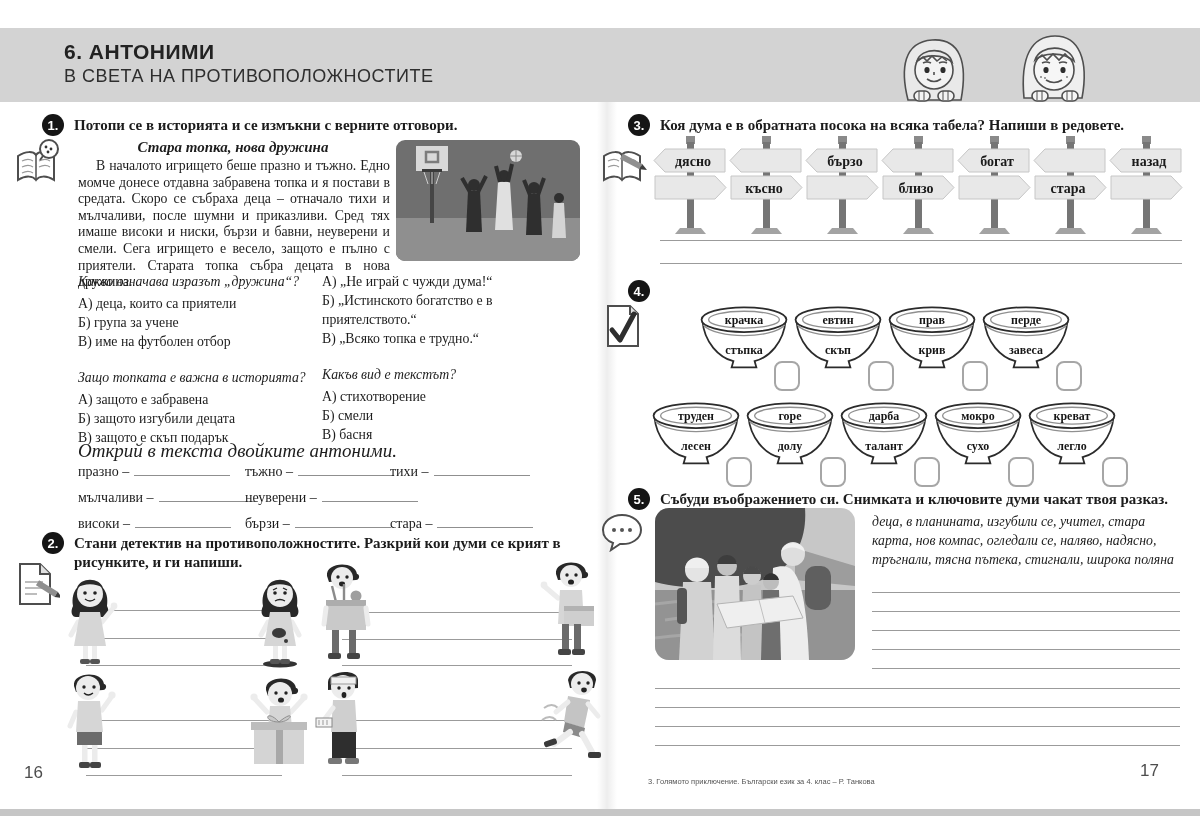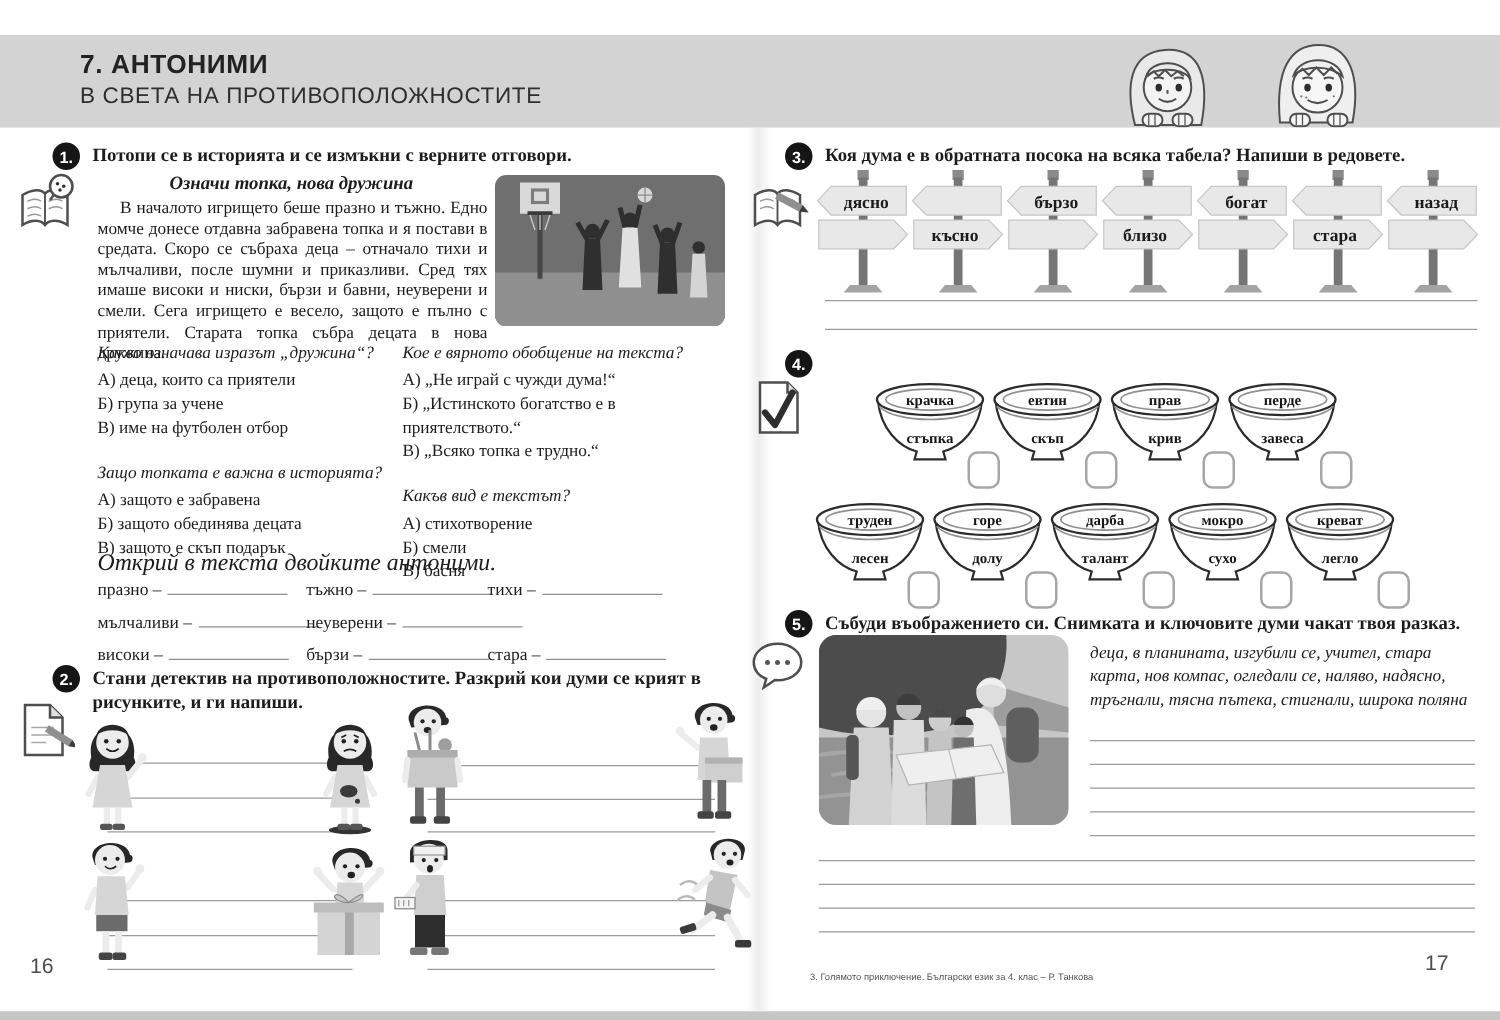--- a/index.html
+++ b/index.html
@@ -68,21 +68,21 @@
   .keywords{font-style:italic;font-size:13.8px;line-height:19px;}
   .pageno{font-family:"Liberation Sans",sans-serif;font-size:17px;color:#4d4d4d;}
   .footer{font-family:"Liberation Sans",sans-serif;font-size:7.5px;color:#555;text-align:right;}
 
   .mikon{stroke:#4e4e4e;}
 </style>
 </head>
 <body>
 
 <div class="abs band"></div>
-<div class="abs band-title">7. АНТОНИМИ</div>
+<div class="abs band-title">6. АНТОНИМИ</div>
 <div class="abs band-sub">В СВЕТА НА ПРОТИВОПОЛОЖНОСТИТЕ</div>
 
 <div class="abs" style="left:900px;top:28px;width:260px;height:74px;">
   <svg class="abs kids" width="250" height="74" viewBox="0 0 250 74">
     <g stroke="#4f4f4f" stroke-width="1.6" fill="#e9e9e9">
       <path d="M34,72 C26,40 30,14 58,12 C86,10 94,34 87,72 Z"></path>
       <circle cx="60" cy="42" r="19" fill="#f3f3f3"></circle>
       <path d="M43,33 C47,19 74,19 78,34 C69,26 51,26 43,33 Z"></path>
       <path d="M44,33 l5,-4 l4,4 l5,-5 l5,5 l5,-4 l5,4" fill="none"></path>
       <ellipse cx="53" cy="42" rx="2.6" ry="3.1" fill="#2d2d2d" stroke="none"></ellipse>
@@ -124,21 +124,21 @@
   <path d="M6,42 V18 C14,13 21,13 24,17 C27,13 34,13 42,18 V42 C34,37 27,38 24,42 C21,38 14,37 6,42 Z" fill="#fff" stroke-width="2"></path>
   <line x1="24" y1="17" x2="24" y2="42" stroke-width="1.5"></line>
   <path d="M10,23 C14,21 18,21 21,23 M10,29 C14,27 18,27 21,29 M10,35 C14,33 18,33 21,35 M27,23 C31,21 35,21 38,23 M27,29 C31,27 35,27 38,29" fill="none" stroke="#9a9a9a" stroke-width="1.2"></path>
   <circle cx="37" cy="11" r="9" fill="#fff" stroke-width="2"></circle>
   <path d="M31,18 L28,22" stroke-width="2"></path>
   <circle cx="34" cy="9" r="1.4" fill="#333" stroke="none"></circle>
     <circle cx="39" cy="11" r="1.4" fill="#333" stroke="none"></circle>
     <circle cx="36" cy="14" r="1.4" fill="#333" stroke="none"></circle>
 </svg>
 
-<div class="abs story-title" style="left:78px;top:139px;width:310px;">Означи топка, нова дружина</div>
+<div class="abs story-title" style="left:78px;top:139px;width:310px;">Стара топка, нова дружина</div>
 <div class="abs story" style="left:78px;top:158px;width:312px;">В началото игрището беше празно и тъжно. Едно момче донесе отдавна забравена топка и я постави в средата. Скоро се събраха деца – отначало тихи и мълчаливи, после шумни и приказливи. Сред тях имаше високи и ниски, бързи и бавни, неуверени и смели. Сега игрището е весело, защото е пълно с приятели. Старата топка събра децата в нова дружина.</div>
 
 <div class="abs photo-frame" style="left:396px;top:140px;width:184px;height:121px;">
   <svg width="184" height="121" viewBox="0 0 184 121">
     <rect width="184" height="121" fill="#6f6f6f"></rect>
     <rect y="78" width="184" height="43" fill="#8f8f8f"></rect>
     <rect x="20" y="6" width="32" height="25" fill="#d9d9d9"></rect>
     <rect x="30" y="12" width="12" height="10" fill="none" stroke="#7c7c7c" stroke-width="2.5"></rect>
     <rect x="34" y="31" width="4" height="52" fill="#454545"></rect>
     <rect x="26" y="29" width="20" height="3" fill="#3a3a3a"></rect>
@@ -164,28 +164,27 @@
 <div class="abs" style="left:78px;top:272px;width:236px;">
   <div class="q-block">
     <div class="q">Какво означава изразът „дружина“?</div>
     <div class="opt">А) деца, които са приятели</div>
     <div class="opt">Б) група за учене</div>
     <div class="opt">В) име на футболен отбор</div>
   </div>
   <div class="q-block">
     <div class="q">Защо топката е важна в историята?</div>
     <div class="opt">А) защото е забравена</div>
-    <div class="opt">Б) защото обединява децата</div>
+    <div class="opt">Б) защото изгубили децата</div>
     <div class="opt">В) защото е скъп подарък</div>
   </div>
 </div>
 
 <div class="abs" style="left:322px;top:272px;width:252px;">
   <div class="q-block">
-    <div class="q">Кое е вярното обобщение на текста?</div>
     <div class="opt">А) „Не играй с чужди дума!“</div>
     <div class="opt">Б) „Истинското богатство е в приятелството.“</div>
     <div class="opt">В) „Всяко топка е трудно.“</div>
   </div>
   <div class="q-block">
     <div class="q">Какъв вид е текстът?</div>
     <div class="opt">А) стихотворение</div>
     <div class="opt">Б) смели</div>
     <div class="opt">В) басня</div>
   </div>

